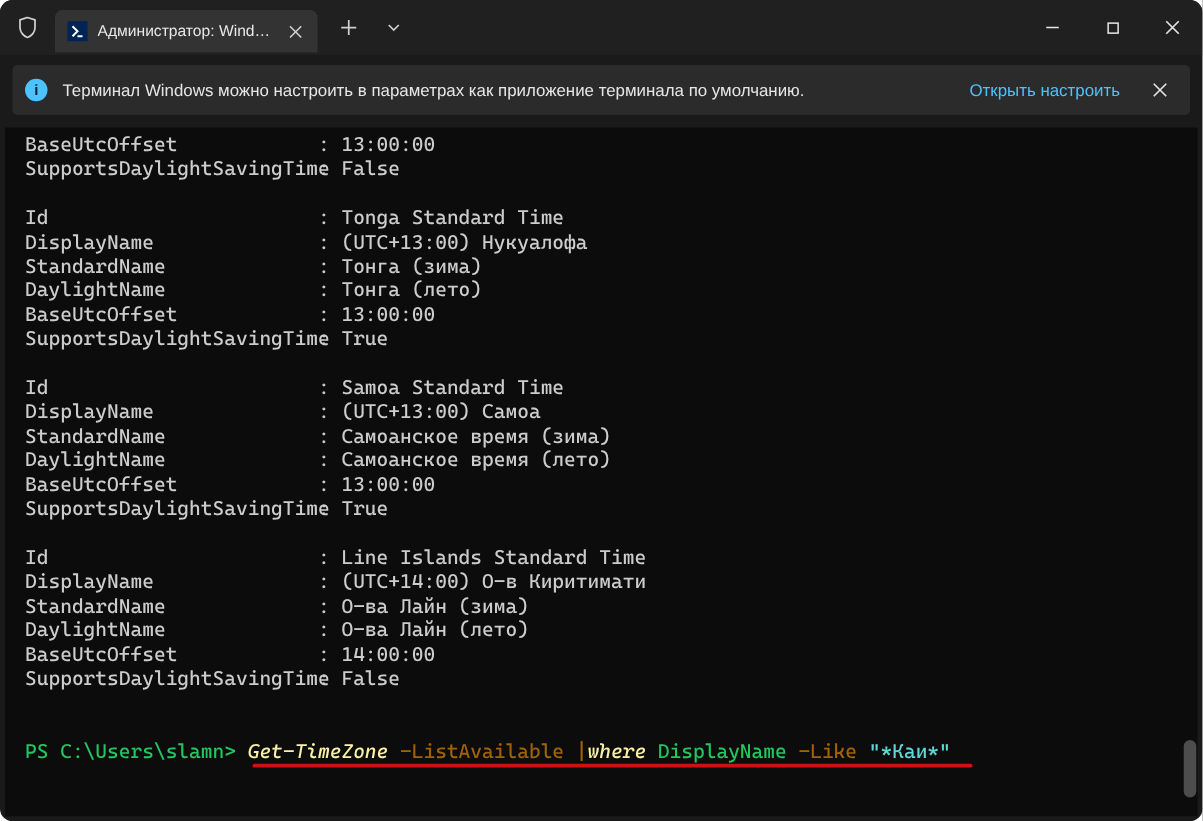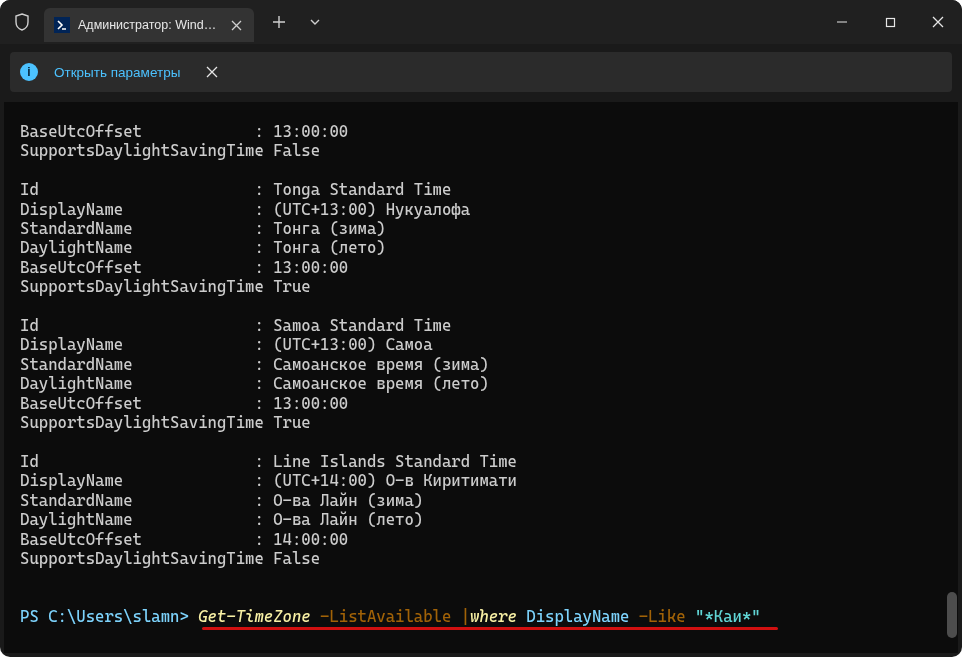--- a/index.html
+++ b/index.html
@@ -54,29 +54,29 @@
   }
   .infobar .info-text { flex: 1; color:#e6e6e6; }
   .infobar .info-link { color:#4cc2ff; cursor:pointer; margin-left: 4px; }
   .infobar .info-close {
     width: 28px; height: 28px; display:flex; align-items:center; justify-content:center;
     color:#e6e6e6; cursor:pointer; font-size:16px; margin-left: 6px;
   }
   
   .terminal-wrap { flex:1; position:relative; background: #0c0c0c; margin: 0 4px 4px 4px; }
   .terminal {
-    position:absolute; inset:0; padding: 20px 16px 14px 16px;
+    position:absolute; inset:0; padding: 4px 16px 14px 16px;
     font-family: "Cascadia Mono", Consolas, "Courier New", monospace;
     font-size: 16px; line-height: 19.4px; color:#cccccc; white-space: pre;
     overflow:hidden;
   }
   .terminal .row { display:block; }
   .terminal .lbl { display:inline-block; width: 25ch; }
   .sep { display:inline-block; width: 2ch; text-align:left; }
-  .prompt .ps { color:#7dd3fc; }
+  .prompt .ps { color:#22c55e; }
   .cmd-y { color:#f9f1a5;font-style:italic; }
   .cmd-g { color:#a16207; }
   .cmd-c { color:#61d6d6; }
   .underline {
     position:absolute; height:3px; background:#d11010; border-radius:2px;
   }
   .scrollbar {
     position:absolute; right: 1px; top: 0; width: 12px; height: 100%;
   }
   .scrollbar .thumb {
@@ -135,21 +135,22 @@
       <div class="wc">
         <svg width="12" height="12" viewBox="0 0 12 12">
             <path d="M1 1 L11 11 M11 1 L1 11" stroke="#e6e6e6" stroke-width="1.3"></path>
           </svg>
       </div>
     </div>
   </div>
 
   <div class="infobar">
     <div class="info-icon">i</div>
-    <div class="info-link">Открыть параметры</div>
+    <div class="info-text">Терминал Windows можно настроить в параметрах как приложение терминала по умолчанию.</div>
+    <div class="info-link">Открыть настроить</div>
     <div class="info-close">
       <svg width="12" height="12" viewBox="0 0 12 12">
           <path d="M1 1 L11 11 M11 1 L1 11" stroke="#e6e6e6" stroke-width="1.3"></path>
         </svg>
     </div>
   </div>
 
   <div class="terminal-wrap">
     <div class="terminal" id="term"><span class="row"><span class="lbl">BaseUtcOffset</span><span class="sep">: </span><span>13:00:00</span></span><span class="row"><span class="lbl">SupportsDaylightSavingTime</span><span class="sep">: </span><span>False</span></span><span class="row">&nbsp;</span><span class="row"><span class="lbl">Id</span><span class="sep">: </span><span>Tonga Standard Time</span></span><span class="row"><span class="lbl">DisplayName</span><span class="sep">: </span><span>(UTC+13:00) Нукуалофа</span></span><span class="row"><span class="lbl">StandardName</span><span class="sep">: </span><span>Тонга (зима)</span></span><span class="row"><span class="lbl">DaylightName</span><span class="sep">: </span><span>Тонга (лето)</span></span><span class="row"><span class="lbl">BaseUtcOffset</span><span class="sep">: </span><span>13:00:00</span></span><span class="row"><span class="lbl">SupportsDaylightSavingTime</span><span class="sep">: </span><span>True</span></span><span class="row">&nbsp;</span><span class="row"><span class="lbl">Id</span><span class="sep">: </span><span>Samoa Standard Time</span></span><span class="row"><span class="lbl">DisplayName</span><span class="sep">: </span><span>(UTC+13:00) Самоа</span></span><span class="row"><span class="lbl">StandardName</span><span class="sep">: </span><span>Самоанское время (зима)</span></span><span class="row"><span class="lbl">DaylightName</span><span class="sep">: </span><span>Самоанское время (лето)</span></span><span class="row"><span class="lbl">BaseUtcOffset</span><span class="sep">: </span><span>13:00:00</span></span><span class="row"><span class="lbl">SupportsDaylightSavingTime</span><span class="sep">: </span><span>True</span></span><span class="row">&nbsp;</span><span class="row"><span class="lbl">Id</span><span class="sep">: </span><span>Line Islands Standard Time</span></span><span class="row"><span class="lbl">DisplayName</span><span class="sep">: </span><span>(UTC+14:00) О-в Киритимати</span></span><span class="row"><span class="lbl">StandardName</span><span class="sep">: </span><span>О-ва Лайн (зима)</span></span><span class="row"><span class="lbl">DaylightName</span><span class="sep">: </span><span>О-ва Лайн (лето)</span></span><span class="row"><span class="lbl">BaseUtcOffset</span><span class="sep">: </span><span>14:00:00</span></span><span class="row"><span class="lbl">SupportsDaylightSavingTime</span><span class="sep">: </span><span>False</span></span><span class="row">&nbsp;</span><span class="row">&nbsp;</span><span class="row prompt" style="position: relative;"><span class="ps">PS C:\Users\slamn&gt; </span><span class="cmd-y">Get-TimeZone</span><span class="cmd-g"> -ListAvailable </span><span class="cmd-g">|</span><span class="cmd-y">where</span><span class="ps"> DisplayName </span><span class="cmd-g">-Like</span><span class="cmd-c"> "*Каи*"</span><div class="underline" style="left: 182.4px; width: 576px; bottom: -3px;"></div></span></div>
     <div class="scrollbar">

